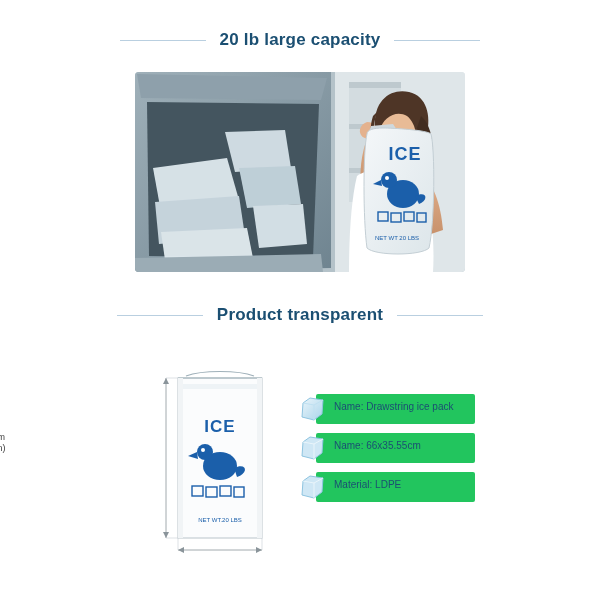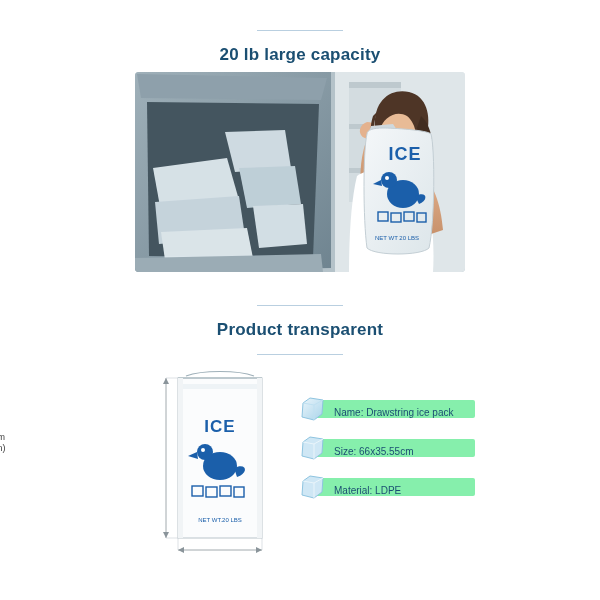--- a/index.html
+++ b/index.html
@@ -15,21 +15,20 @@
     position: relative;
   }
 
   
   .section-head {
     display: flex;
     align-items: center;
     justify-content: center;
     gap: 14px;
     width: 100%;
-    flex-direction: column;
   }
   .section-head .rule {
     height: 1px;
     width: 86px;
     background: #b9cfe0;
   }
   .section-head .title {
     color: #1b4f72;
     font-size: 17px;
     font-weight: bold;
@@ -79,24 +78,24 @@
     top: 396px;
     width: 170px;
   }
   .spec-row {
     display: flex;
     align-items: center;
     margin-bottom: 13px;
     height: 26px;
   }
   .spec-text {
-    background: #86efac;
+    background: #22c55e;
     color: #1b4f72;
     font-size: 10px;
-    height: 18px;
+    height: 30px;
     line-height: 26px;
     padding: 0 10px 0 18px;
     margin-left: -10px;
     border-radius: 2px;
     white-space: nowrap;
     flex: 1;
   }
   .ice-cube {
     width: 26px;
     height: 26px;
@@ -288,21 +287,21 @@
     </div>
 
     <div class="spec-row">
       <span class="ice-cube">
         <svg width="26" height="26" viewBox="0 0 26 26" xmlns="http://www.w3.org/2000/svg">
           <path d="M3 7 L10 2 L23 4 L22 18 L14 24 L2 21 Z" fill="#cfe7f5" stroke="#8ec4e0" stroke-width="1"></path>
           <path d="M3 7 L14 9 L23 4" fill="none" stroke="#eaf5fb" stroke-width="1"></path>
           <path d="M14 9 L14 24" fill="none" stroke="#eaf5fb" stroke-width="1"></path>
         </svg>
       </span>
-      <span class="spec-text">Size: 66x35.55cm</span>
+      <span class="spec-text">Name: 66x35.55cm</span>
     </div>
 
 
     <div class="spec-row">
       <span class="ice-cube">
         <svg width="26" height="26" viewBox="0 0 26 26" xmlns="http://www.w3.org/2000/svg">
           <path d="M3 7 L10 2 L23 4 L22 18 L14 24 L2 21 Z" fill="#cfe7f5" stroke="#8ec4e0" stroke-width="1"></path>
           <path d="M3 7 L14 9 L23 4" fill="none" stroke="#eaf5fb" stroke-width="1"></path>
           <path d="M14 9 L14 24" fill="none" stroke="#eaf5fb" stroke-width="1"></path>
         </svg>

